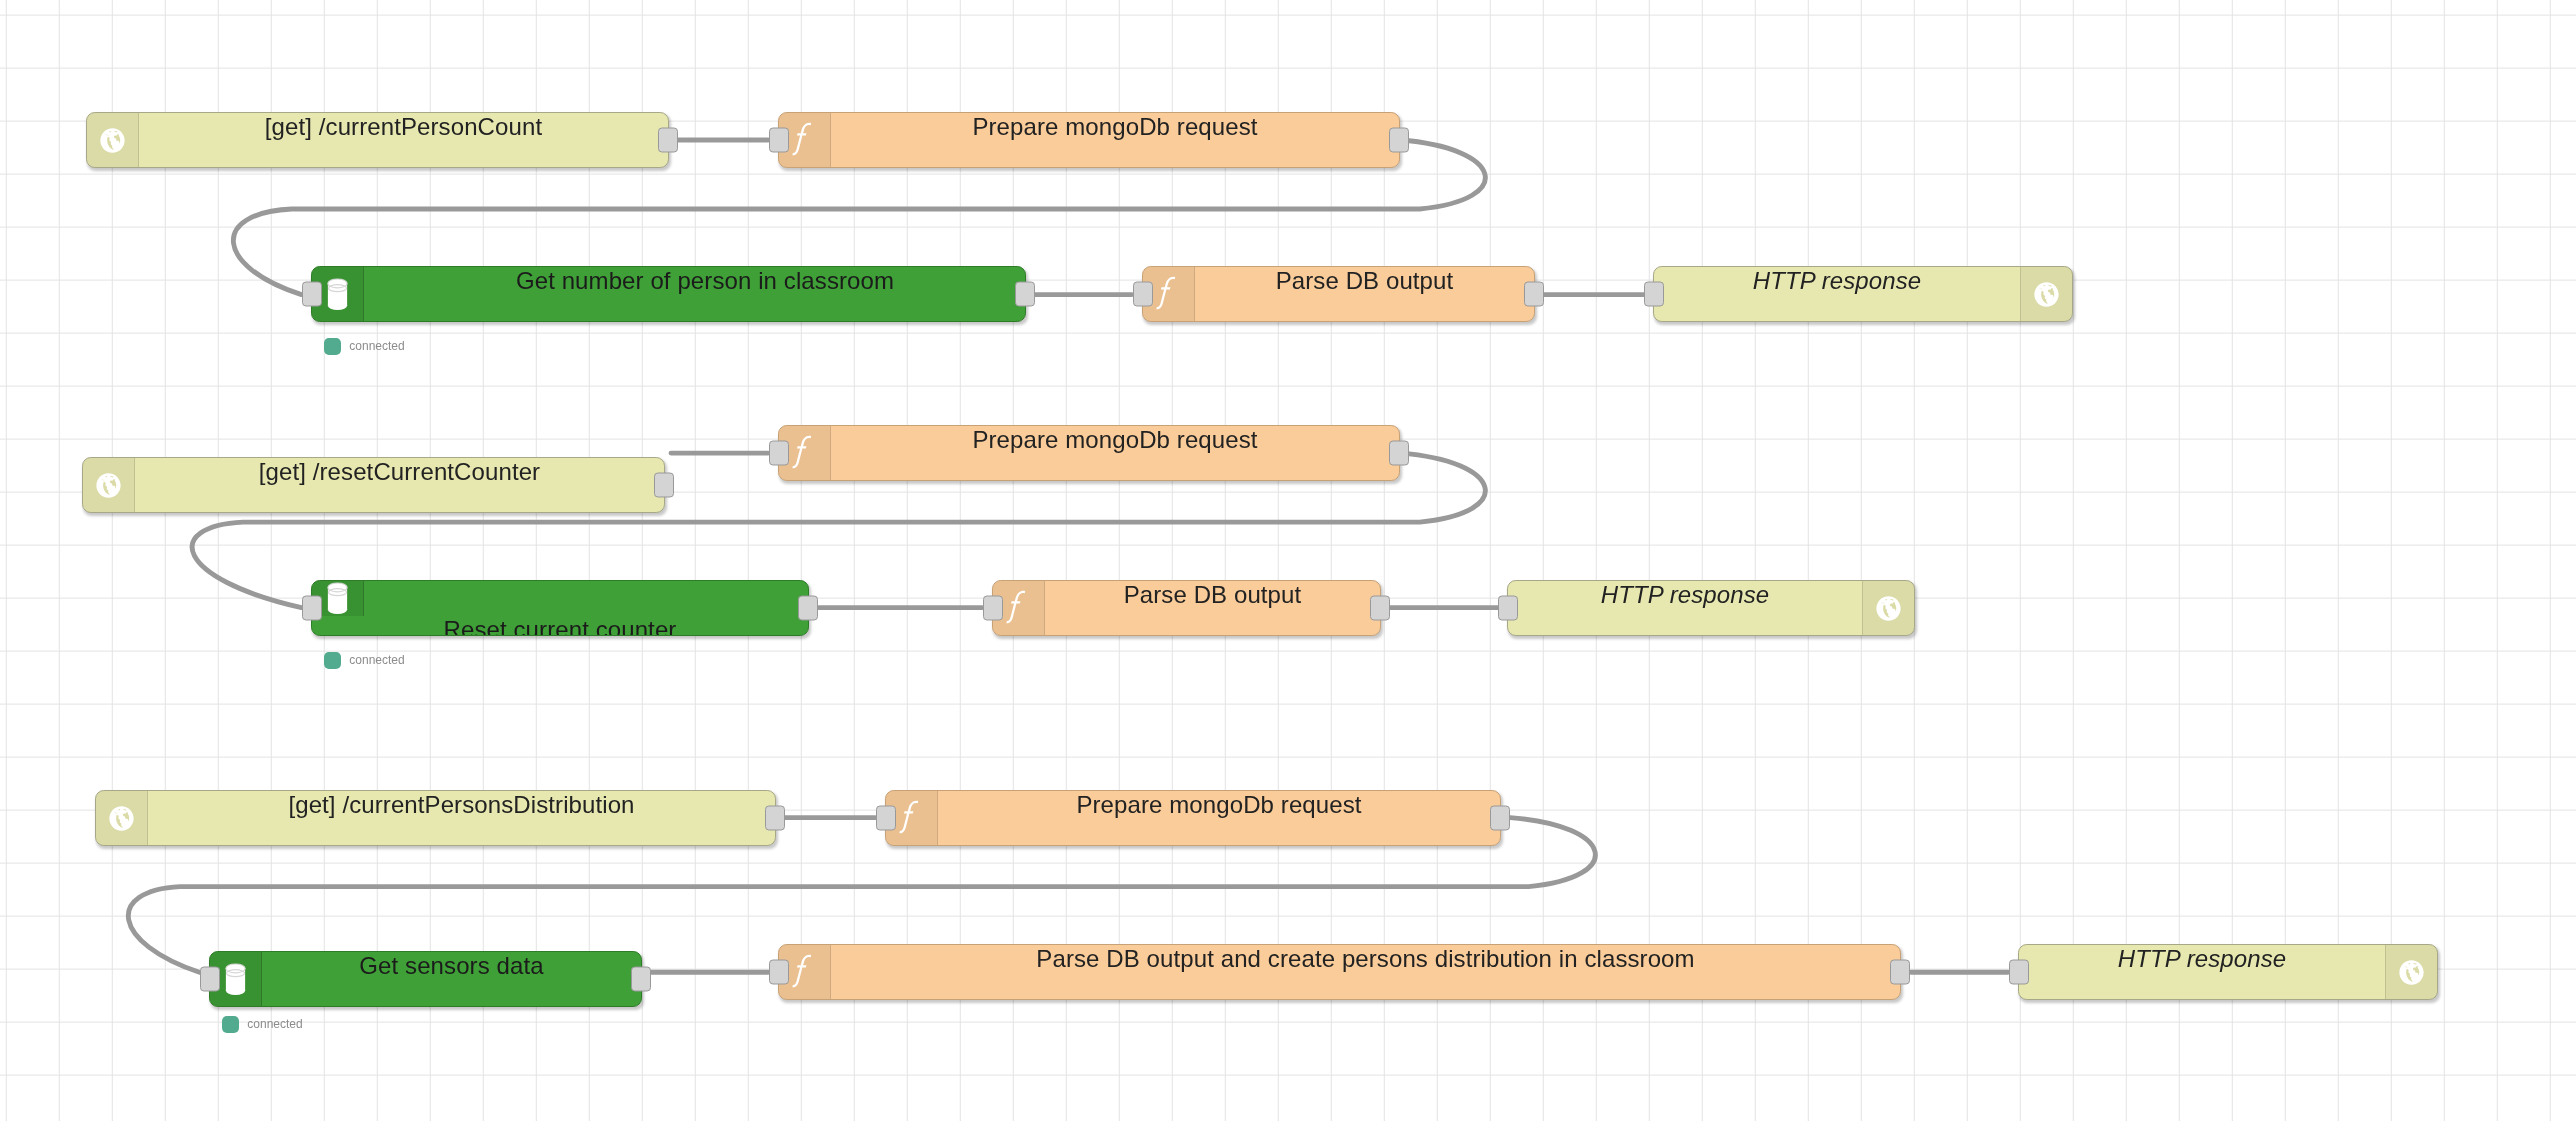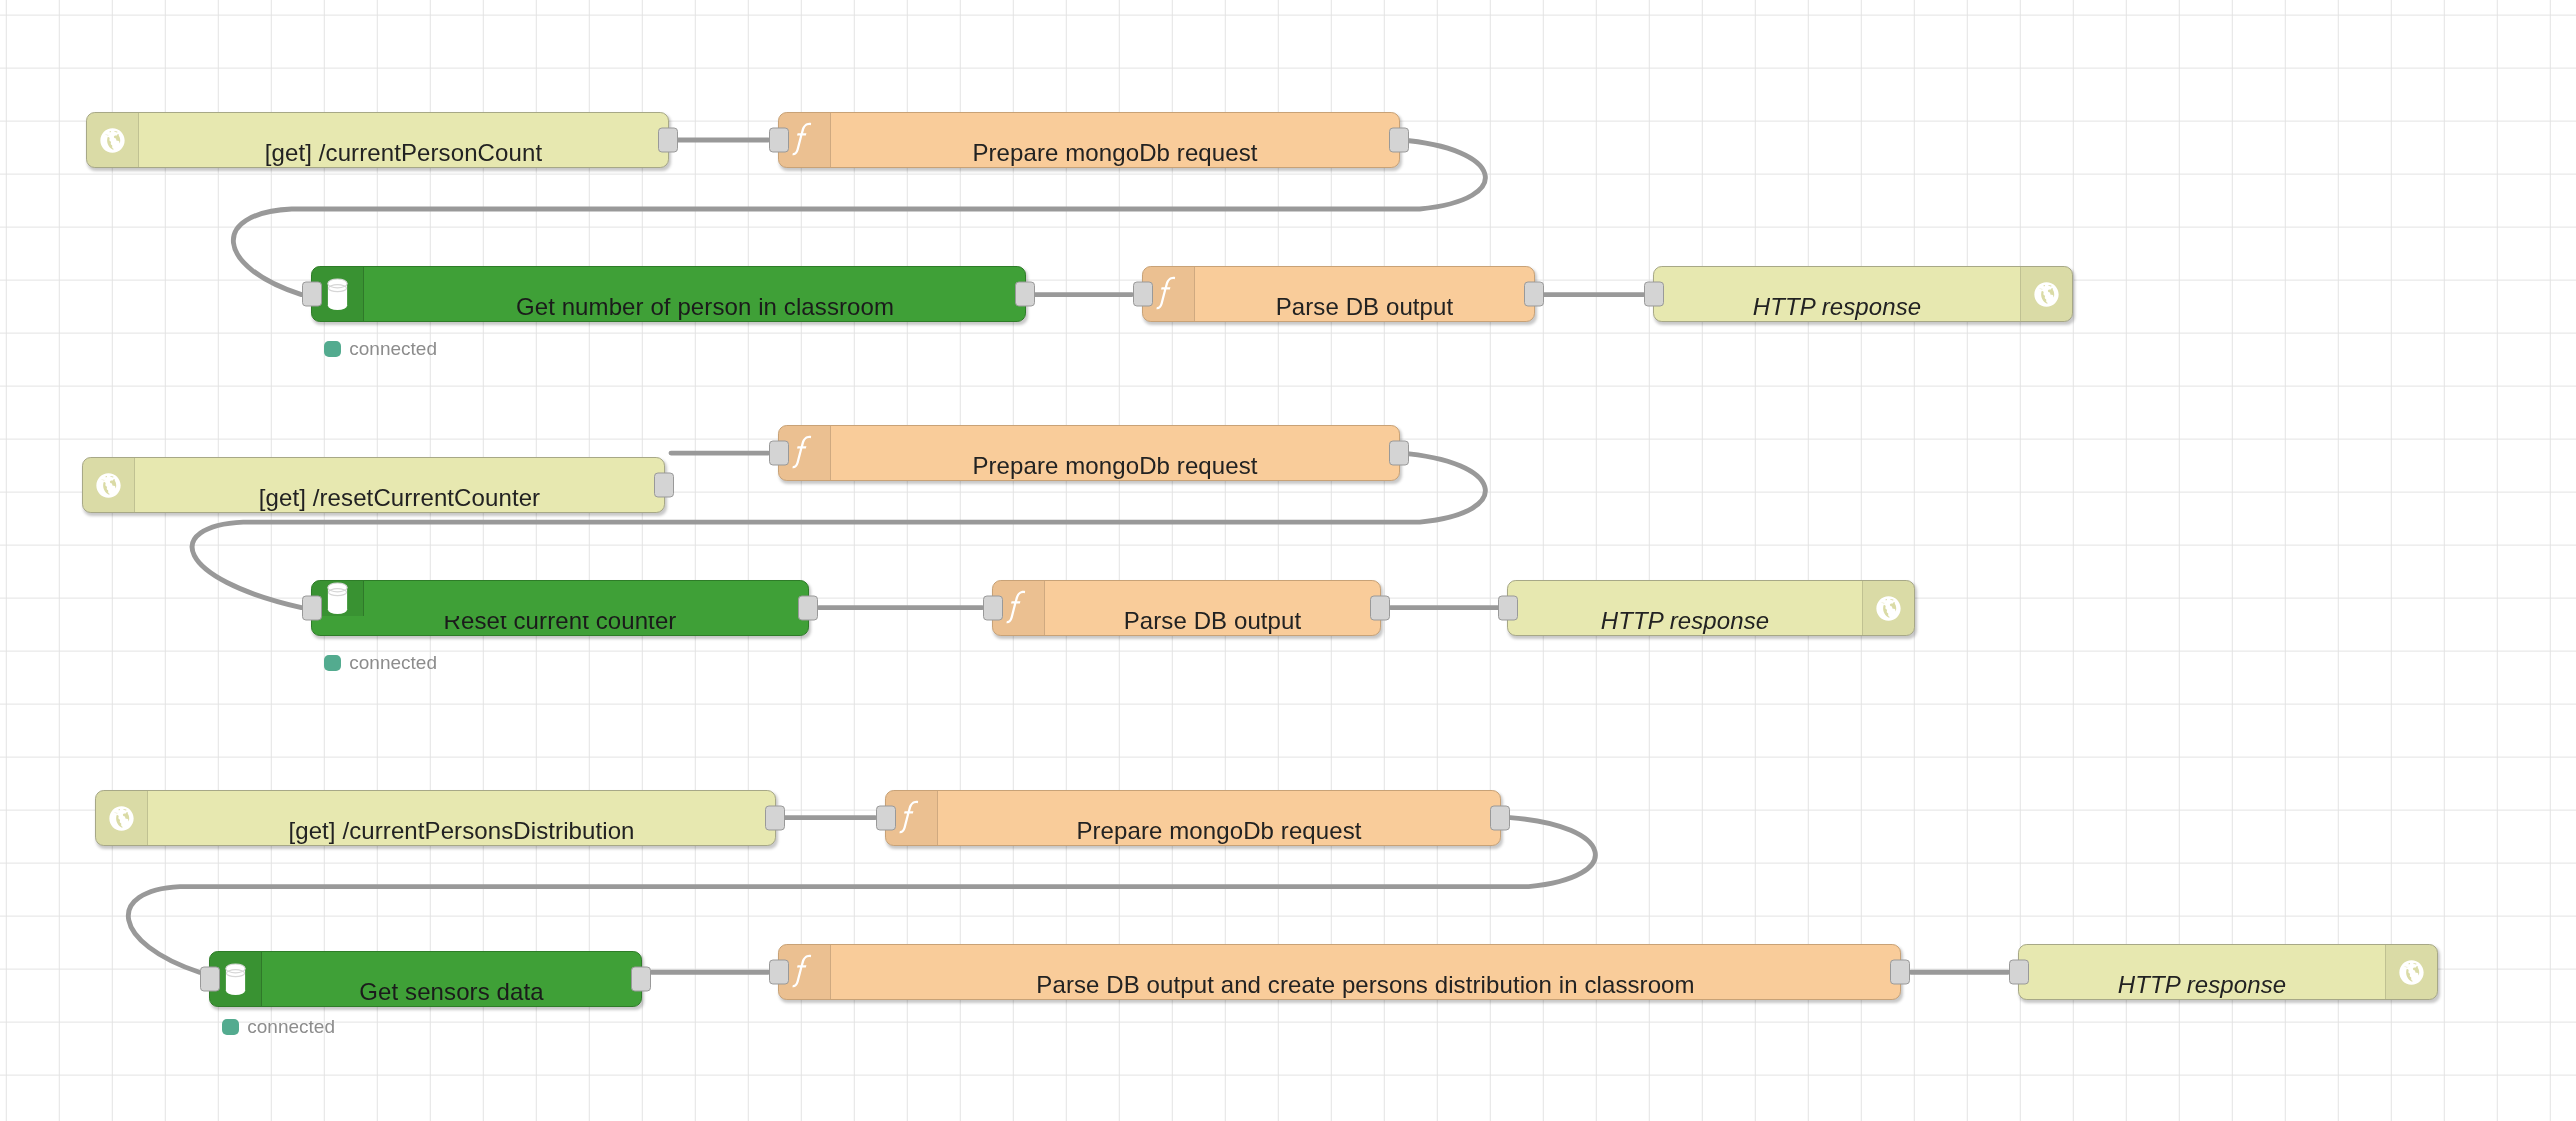--- a/index.html
+++ b/index.html
@@ -45,21 +45,21 @@
     border: 1.4px solid #9c9c7c;
     border-radius: 8.8px;
     display: flex;
     align-items: stretch;
     box-shadow: 1.5px 2.4px 2.9px rgba(0,0,0,0.22);
     overflow: visible;
   }
   .node-body {
     flex: 1 1 auto;
     display: flex;
-    align-items: flex-end;
+    align-items: flex-start;
     justify-content: center;
     padding: 0 13.6px;
     white-space: nowrap;
     overflow: hidden;
   }
   .node-label {
     font-size: 24px;
     color: #222222;
     letter-spacing: 0.1px;
   }
@@ -125,21 +125,21 @@
     white-space: nowrap;
   }
   .status-dot {
     width: 16.5px;
     height: 16.5px;
     border-radius: 4.9px;
     background: #53ab8f;
     flex: 0 0 auto;
   }
   .status-text {
-    font-size: 19px;
+    font-size: 12px;
     color: #8c8c8c;
   }
 
   
   .glyph { display:block; }
 </style>
 </head>
 <body>
 
 <div id="canvas">

